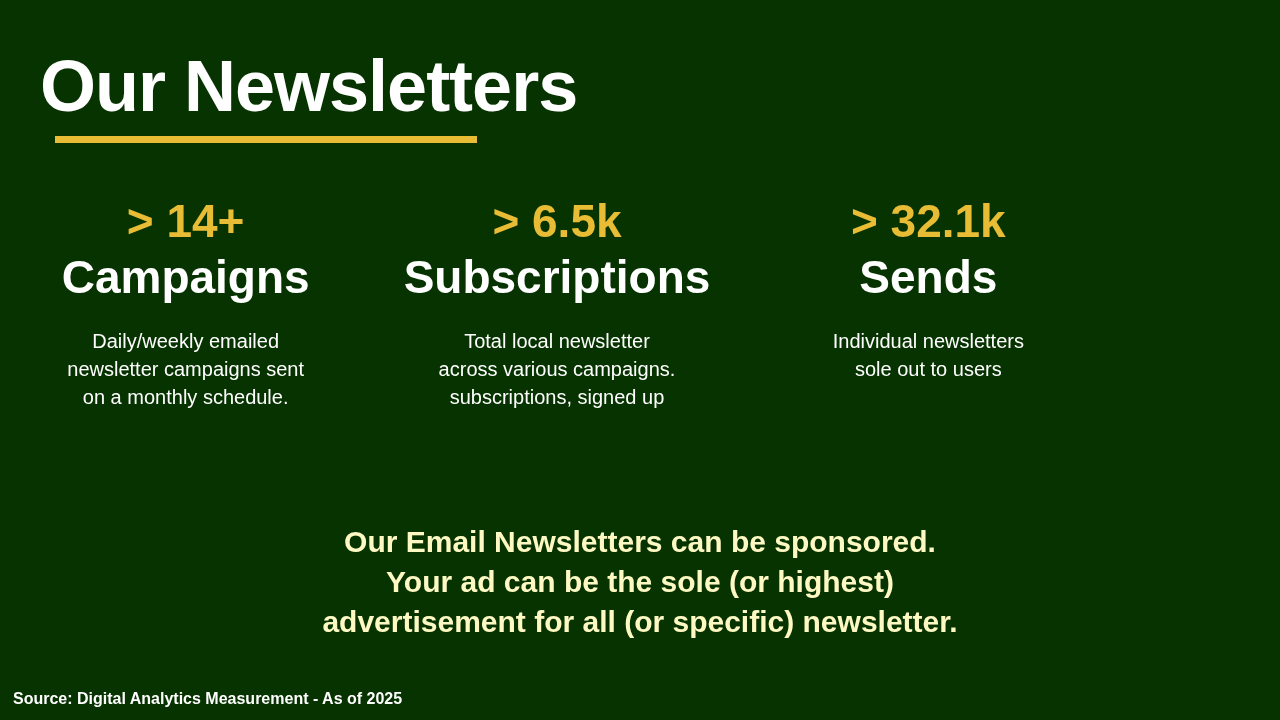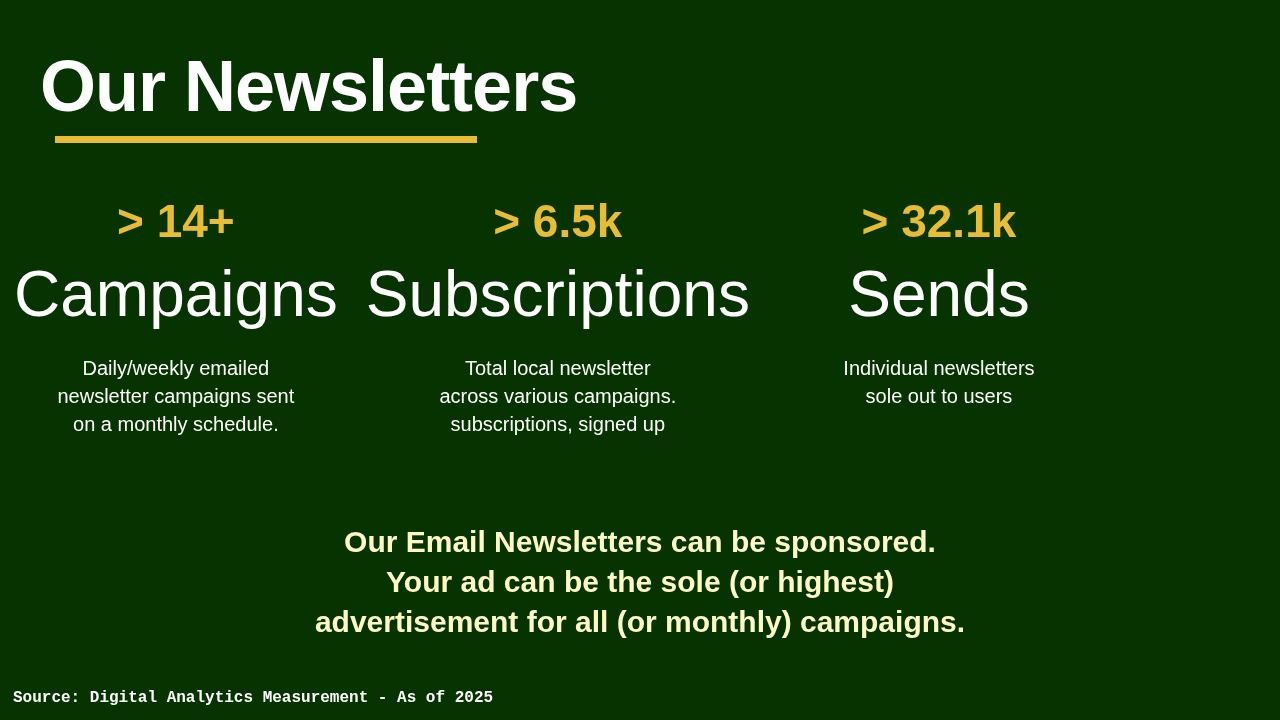--- a/index.html
+++ b/index.html
@@ -63,25 +63,25 @@
     box-sizing: border-box;
   }
   .stat-value {
     font-size: 46px;
     font-weight: bold;
     color: #e8bc34;
     line-height: 1.1;
     white-space: nowrap;
   }
   .stat-label {
-    font-size: 64px;
-    font-weight: normal;
+    font-size: 46px;
+    font-weight: bold;
     color: #ffffff;
     line-height: 1.12;
-    margin-top: 12px;
+    margin-top: 5px;
     white-space: nowrap;
   }
   .stat-desc {
     font-size: 20px;
     font-weight: normal;
     color: #ffffff;
     line-height: 28px;
     margin-top: 24px;
   }
 
@@ -101,21 +101,20 @@
 
   
   .source {
     position: absolute;
     left: 13px;
     bottom: 12px;
     font-size: 16px;
     font-weight: bold;
     color: #ffffff;
     line-height: 1.2;
-    font-family: Liberation Mono, monospace;
   }
 </style>
 </head>
 <body>
 
 <div class="slide">
 
   <div class="title-block">
     <div class="title">Our Newsletters</div>
   </div>
@@ -150,18 +149,18 @@
         <span class="body-line">Individual newsletters</span>
         <span class="body-line">sole out to users</span>
       </div>
     </div>
 
   </div>
 
   <div class="body-copy">
     <span class="body-line">Our Email Newsletters can be sponsored.</span>
     <span class="body-line">Your ad can be the sole (or highest)</span>
-    <span class="body-line">advertisement for all (or monthly) campaigns.</span>
+    <span class="body-line">advertisement for all (or specific) newsletter.</span>
   </div>
 
   <div class="source">Source: Digital Analytics Measurement - As of 2025</div>
 
 </div>
 
 </body></html>

